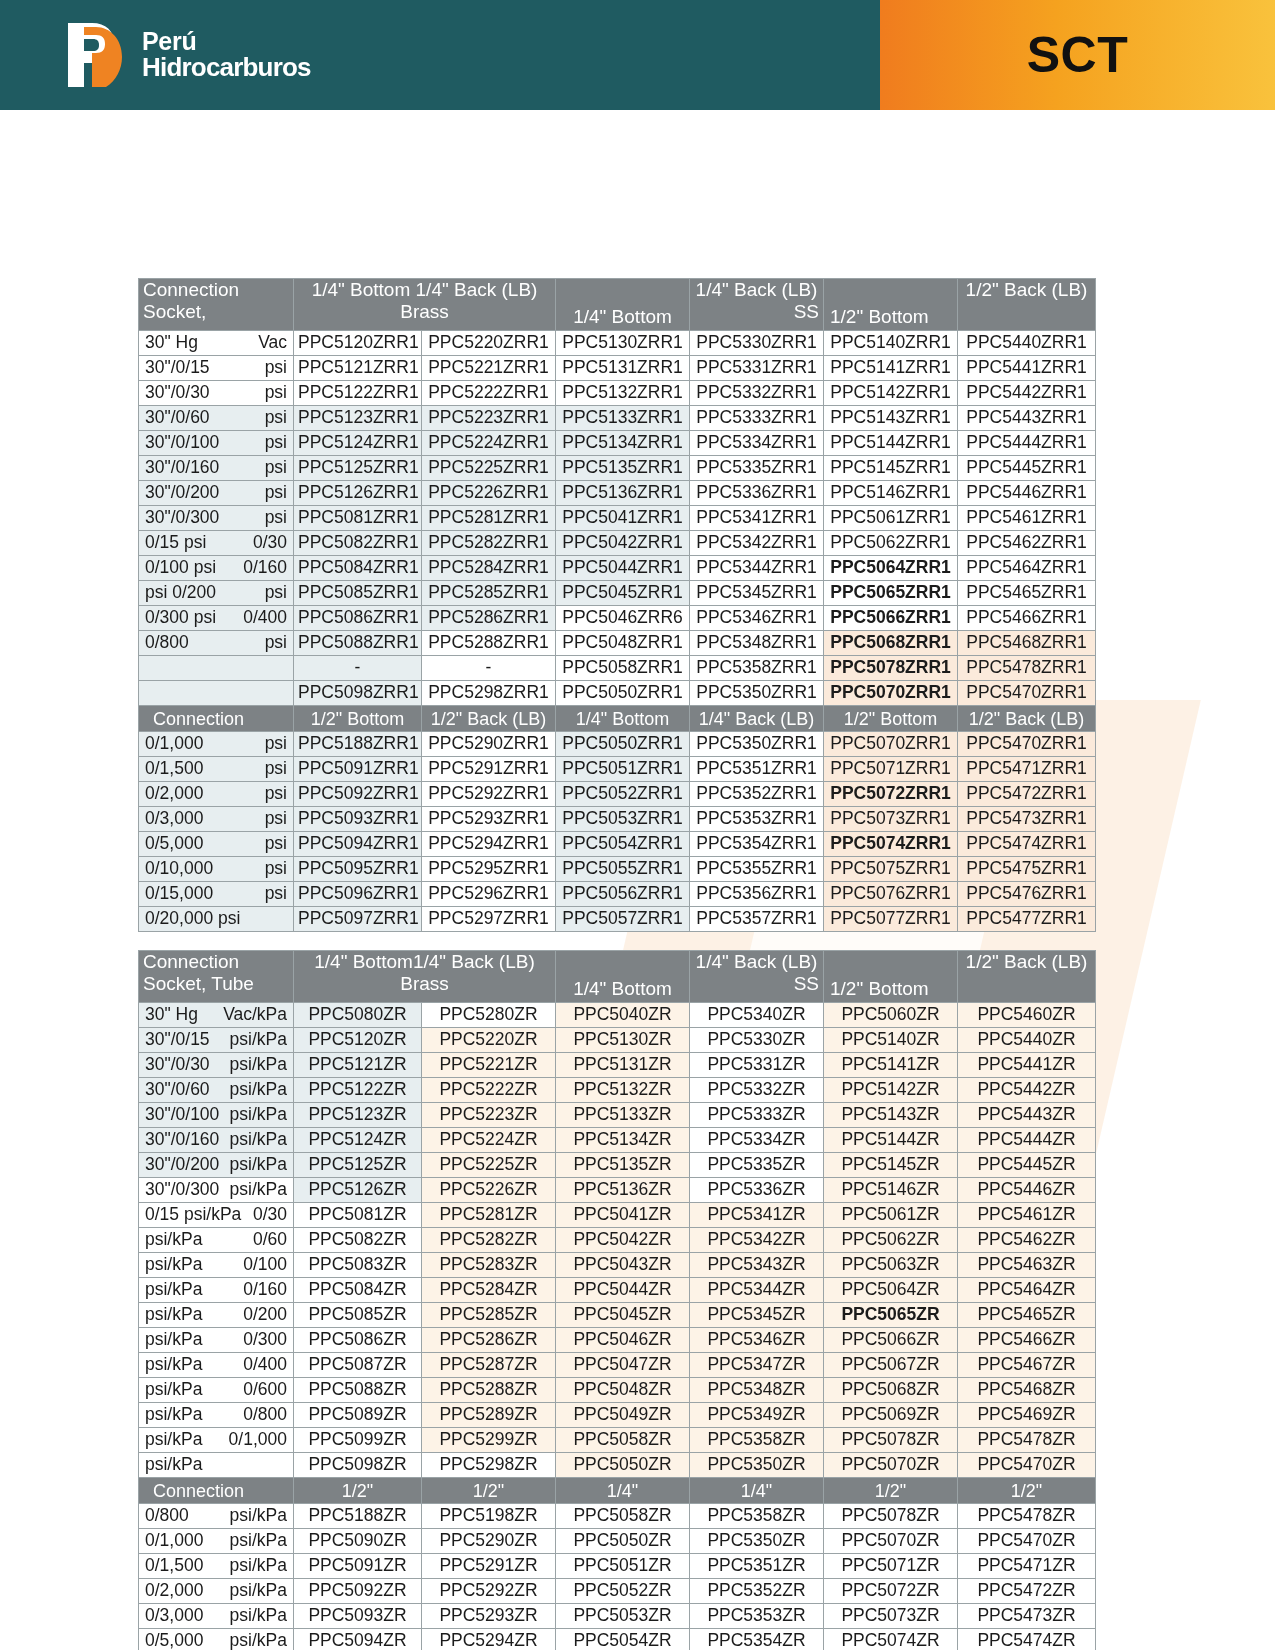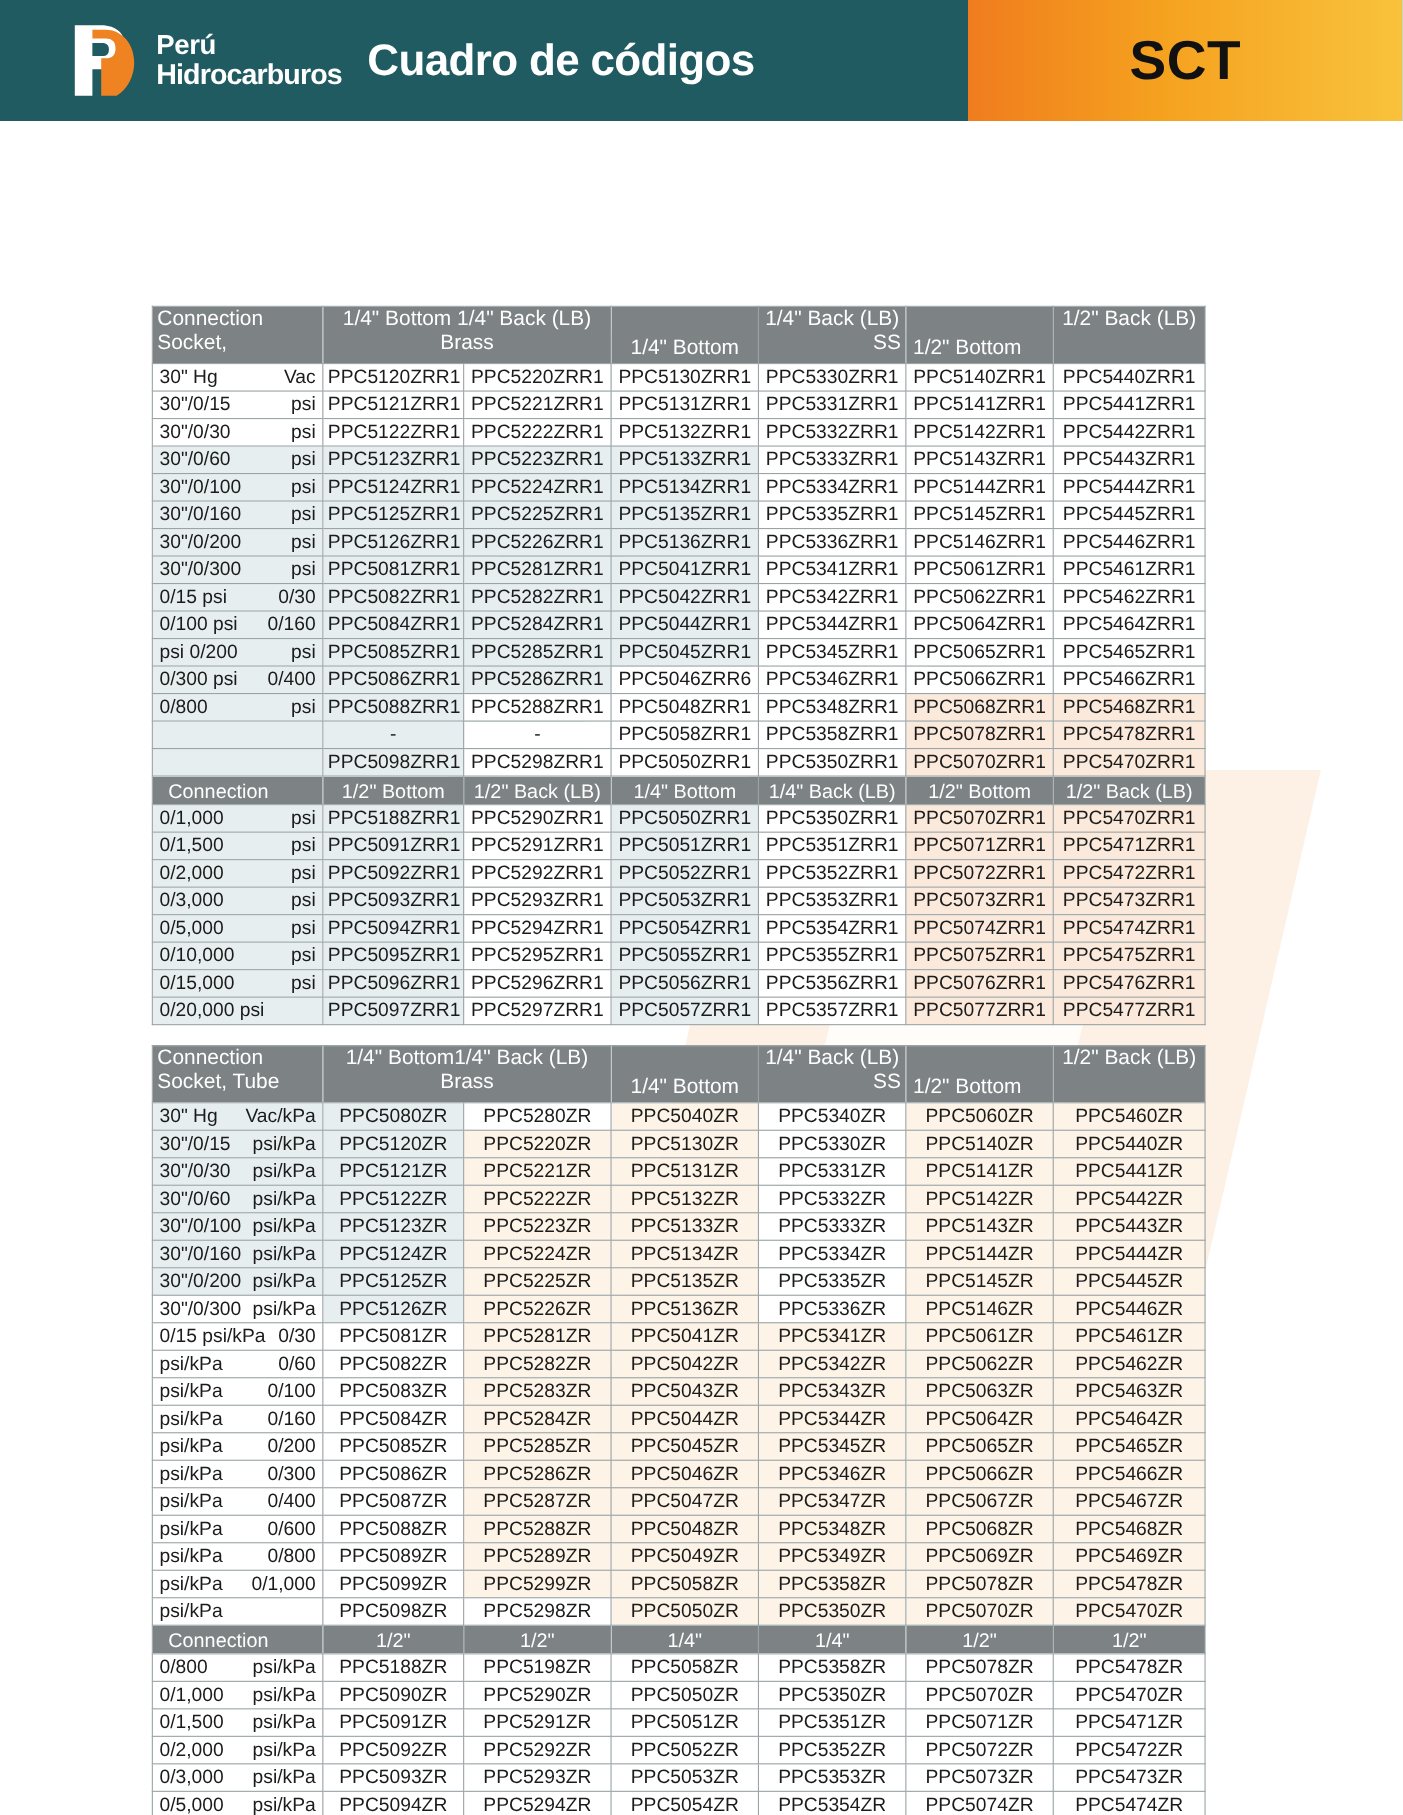--- a/index.html
+++ b/index.html
@@ -168,21 +168,21 @@
     background:#ffffff;
   }
   .r td.lbl {
     text-align:left;
     padding-left:6px;
     padding-right:6px;
     background:#ffffff;
   }
   .r td.lbl span.a { float:left; }
   .r td.lbl span.b { float:right; }
-  .r td.bold { font-weight:normal; }
+  .r td.bold { font-weight:bold; }
 
   
   td.bg-blue   { background:#e7eef0 !important; }
   td.bg-cream  { background:#fdf3e7 !important; }
   td.bg-peach  { background:#fbeadb !important; }
   td.bg-white  { background:#ffffff !important; }
 </style>
 </head>
 <body>
 
@@ -197,21 +197,20 @@
                  C54 62 60 50 60 38 C60 20 48 8 34 8 H22 Z" fill="#ef8322"></path>
         <path d="M22 20 H31 C35 20 37 22 37 26 C37 30 35 32 31 32 H22 Z" fill="#1f5b61"></path>
       </svg>
     </div>
     <div class="logo-text">
       <span class="l1">Perú</span>
       <span class="l2">Hidrocarburos</span>
     </div>
   </div>
 
-  <div class="header-title">Cuadro de códigos</div>
   <div class="header-code">SCT</div>
 </div>
 
 <div class="wm wm-a"></div>
 <div class="wm wm-b"></div>
 <div class="wm wm-c"></div>
 <div class="wm wm-d"></div>
 
 <div class="sheet">
 

